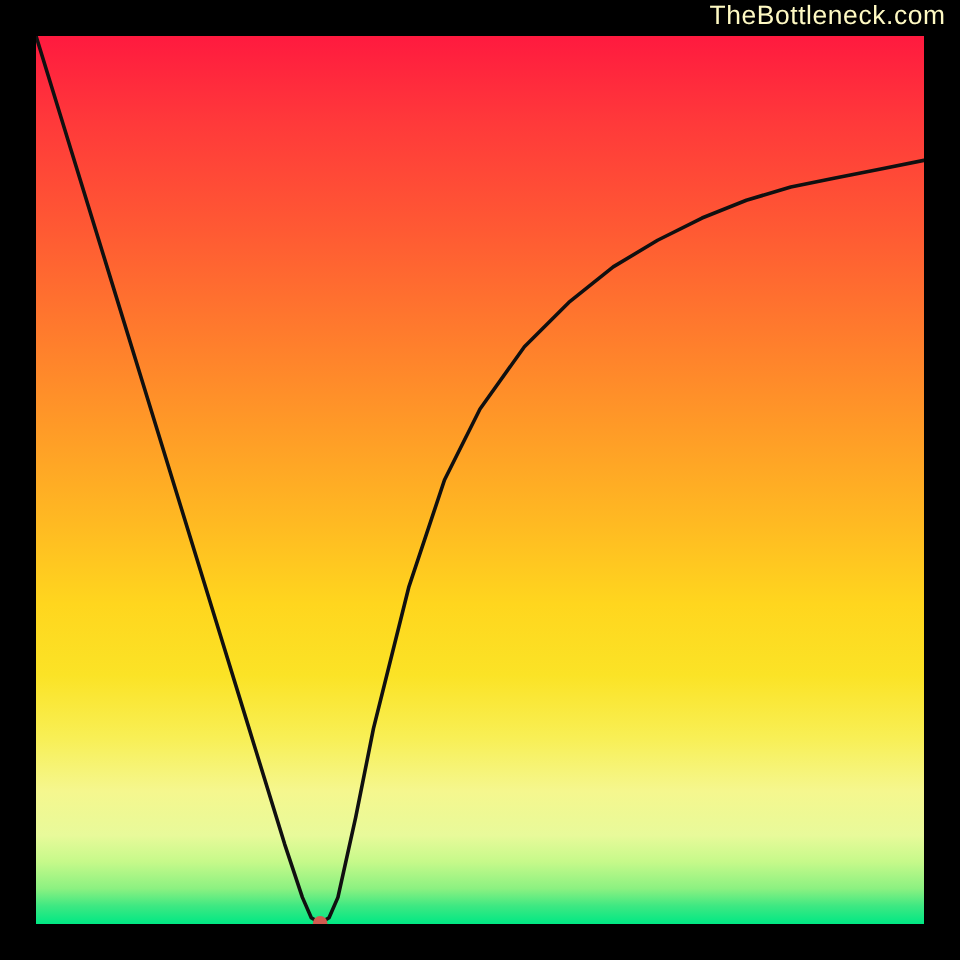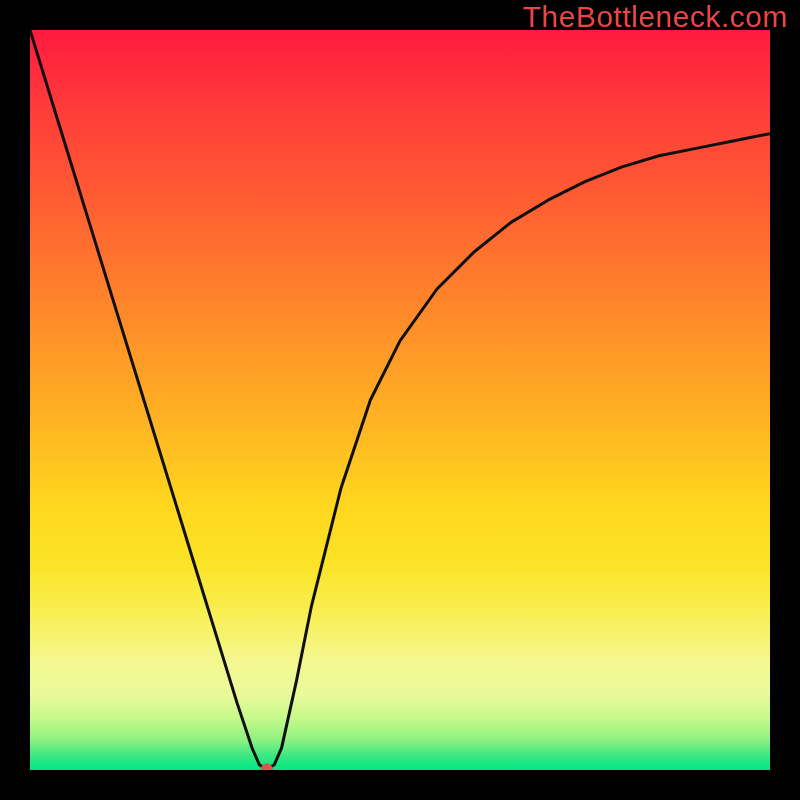--- a/index.html
+++ b/index.html
@@ -15,22 +15,22 @@
     position: relative;
     width: 800px;
     height: 800px;
     background: #000000;
     box-sizing: border-box;
   }
   .watermark {
     position: absolute;
     top: 0;
     right: 12px;
-    color: #ef4444;
-    font-size: 30px;
+    color: #fef9c3;
+    font-size: 22px;
     font-weight: 500;
     letter-spacing: 0.5px;
     background: transparent;
     z-index: 5;
     user-select: none;
   }
   .plot-area {
     position: absolute;
     left: 30px;
     top: 30px;

